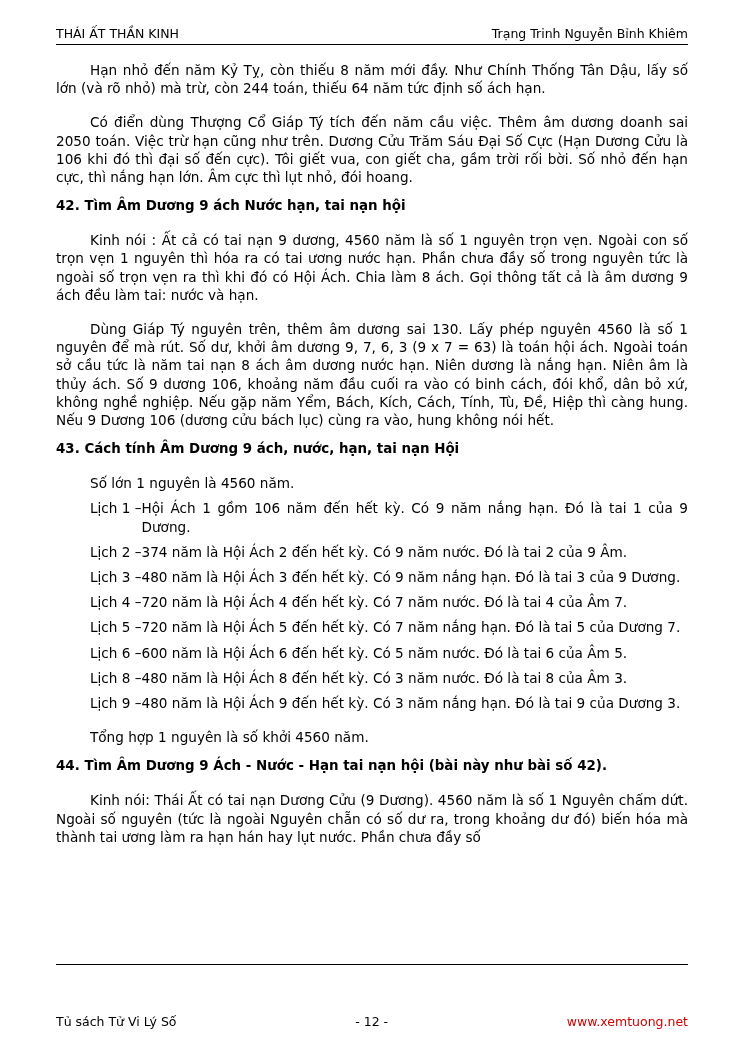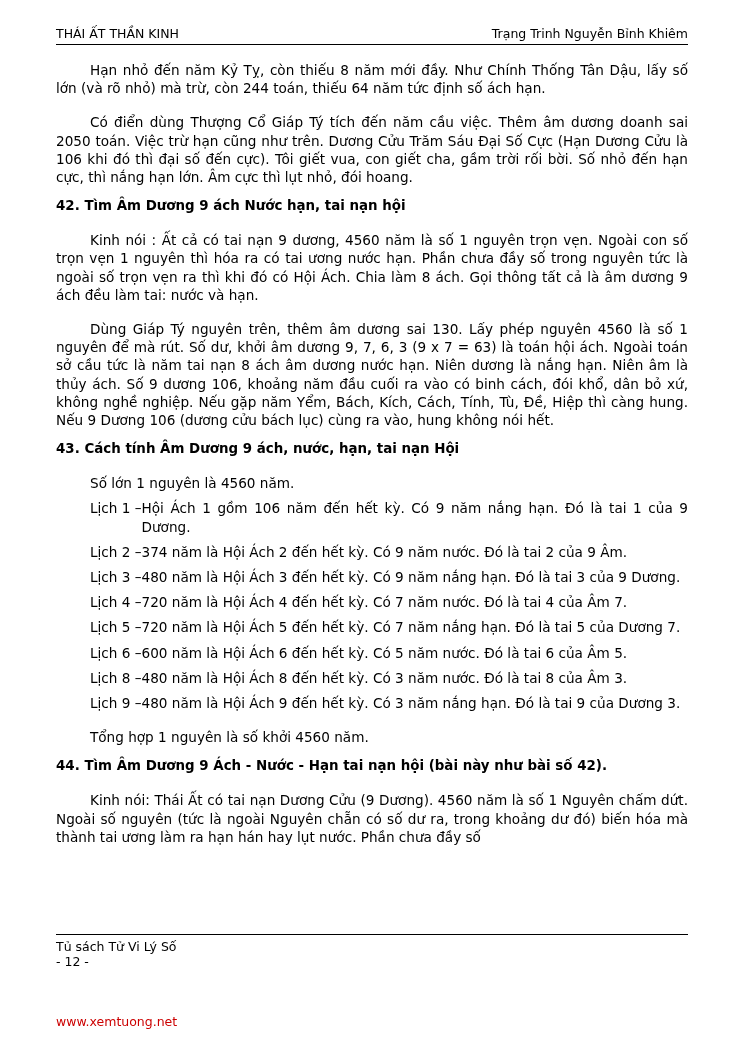--- a/index.html
+++ b/index.html
@@ -76,21 +76,20 @@
   }
   .footer hr {
     border: 0;
     border-top: 1px solid #000;
     margin: 0 0 4px 0;
   }
   .footer-row {
     display: flex;
     justify-content: center;
     align-items: baseline;
-    flex-direction: column;
   }
   .footer-center { flex: 1; text-align: center; }
   .footer-right a,
   .footer-right {
     color: #cc0000;
     text-decoration: none;
     margin-top: 45px;
   }
 </style>
 </head>

